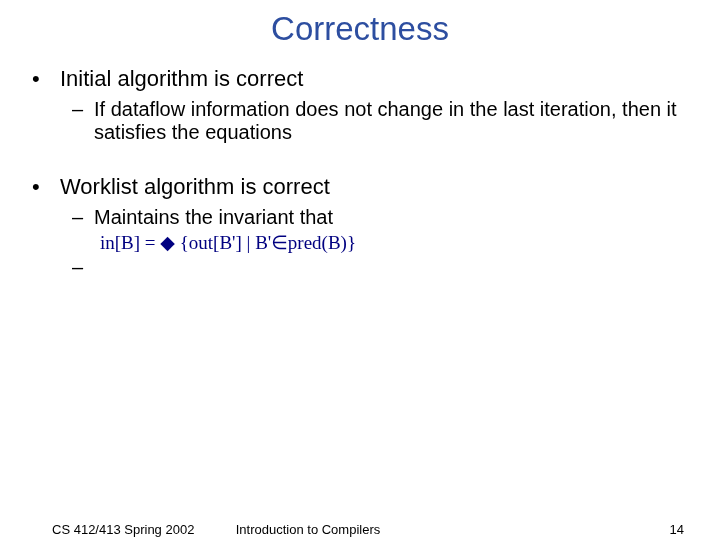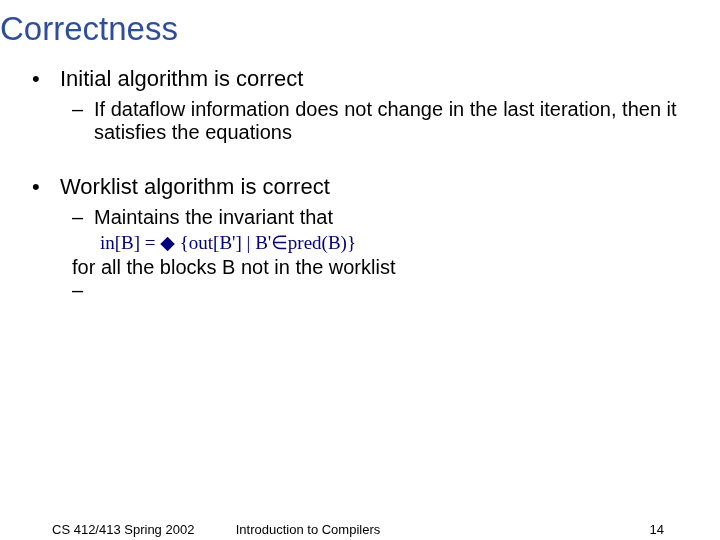--- a/index.html
+++ b/index.html
@@ -6,21 +6,21 @@
   body {
     width: 720px;
     height: 540px;
     background: #fff;
     font-family: Verdana, Geneva, sans-serif;
     color: #000;
     position: relative;
     overflow: hidden;
   }
   .title {
-    text-align: left;
+    text-align: center;
     font-size: 33px;
     color: #2d4ea0;
     padding-top: 10px;
     padding-bottom: 18px;
     font-weight: 400;
   }
   .content {
     padding-left: 32px;
     padding-right: 32px;
   }
@@ -53,21 +53,21 @@
   .footer {
     position: absolute;
     bottom: 18px;
     left: 0;
     width: 720px;
     font-size: 13px;
     color: #000;
   }
   .fleft { position: absolute; left: 52px; }
   .fcenter { position: absolute; left: 0; width: 616px; text-align: center; }
-  .fright { position: absolute; right: 56px; }
+  .fright { position: absolute; right: 36px; }
 </style>
 </head>
 <body>
 
 <div class="title">Correctness</div>
 
 <div class="content">
 
   <div class="b1">
     <span class="dot">•</span>
@@ -88,21 +88,20 @@
     <span class="dash">–</span>
     <span>Maintains the invariant that</span>
   </div>
 
   <div class="form">
     <div>
       <span>in[B] = </span><span>◆</span><span> {out[B'] | B'∈pred(B)}</span>
     </div>
   </div>
 
-  <div class="txt2">for all the blocks B not in the worklist</div>
 
   <div class="sub">
     <span class="dash">–</span>
   </div>
 
 </div>
 
 <div class="footer">
   <span class="fleft">CS 412/413   Spring 2002</span>
   <span class="fcenter">Introduction to Compilers</span>

